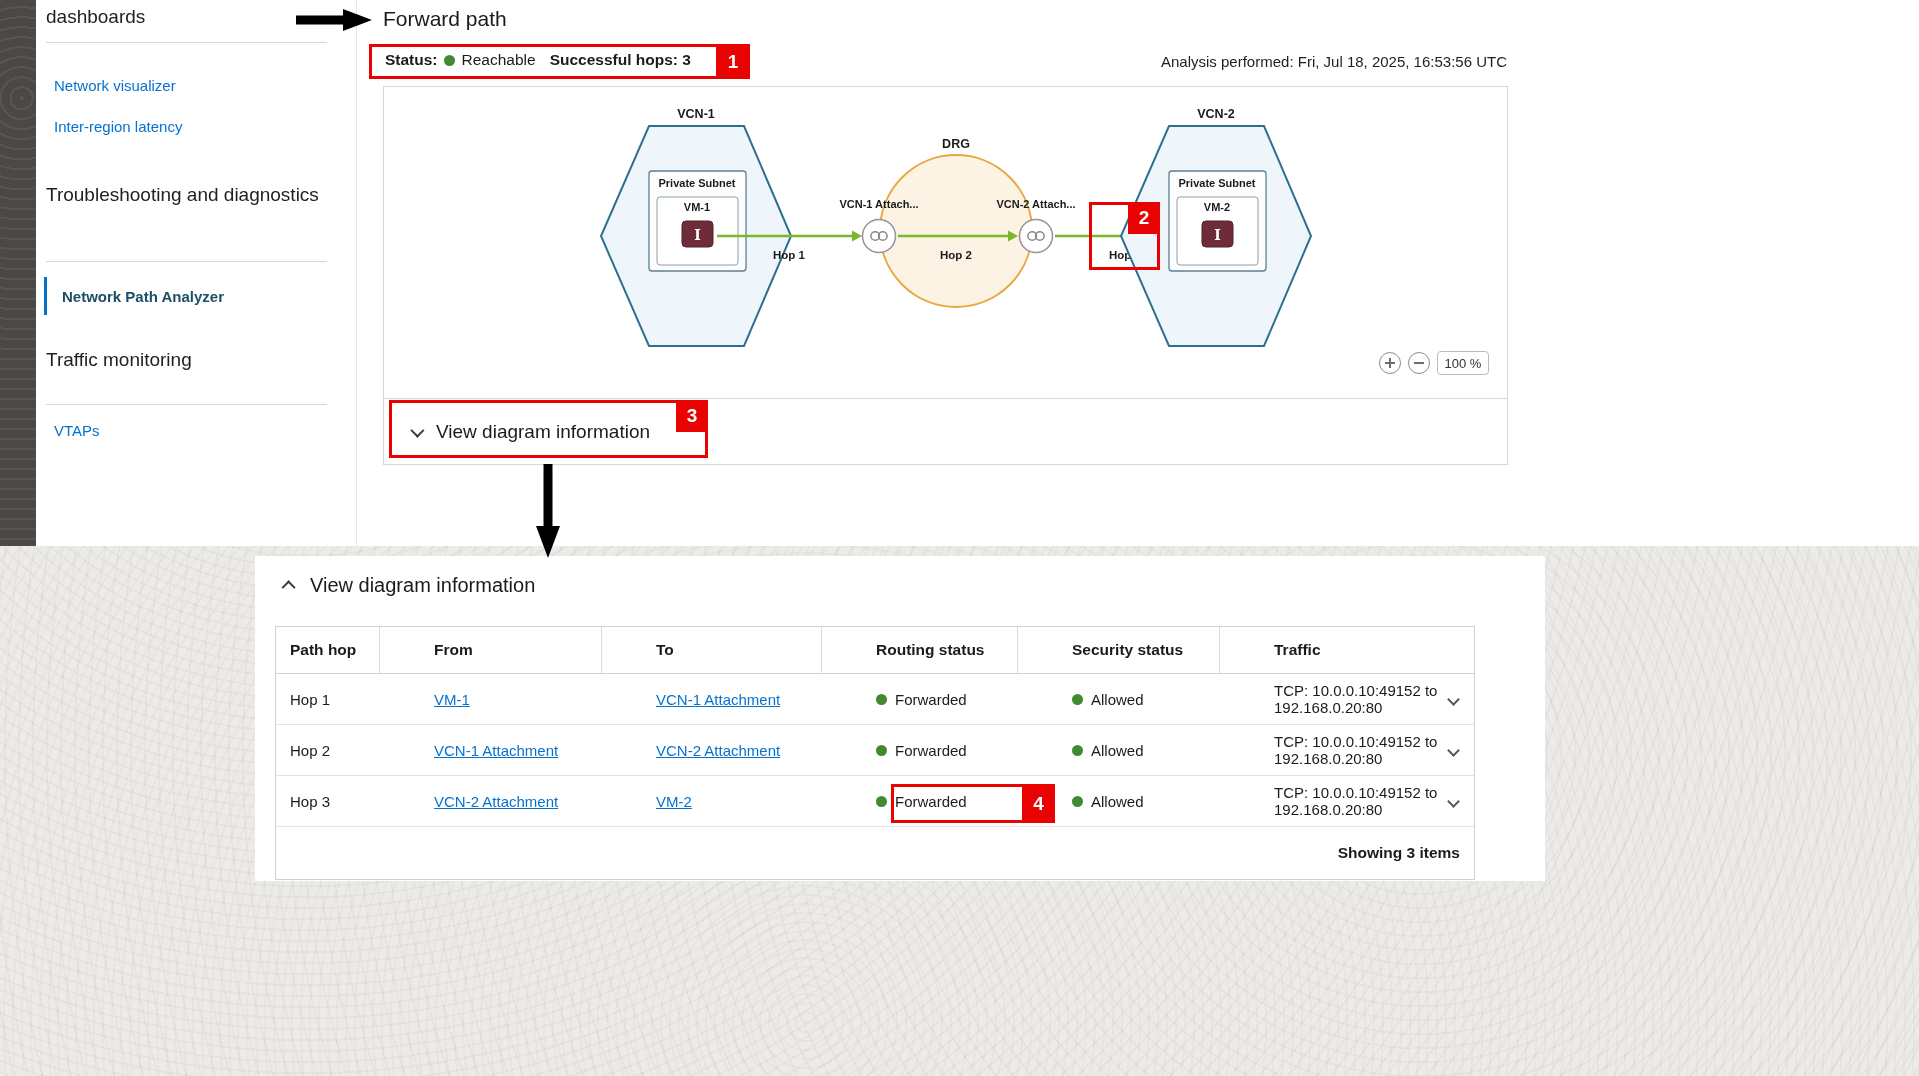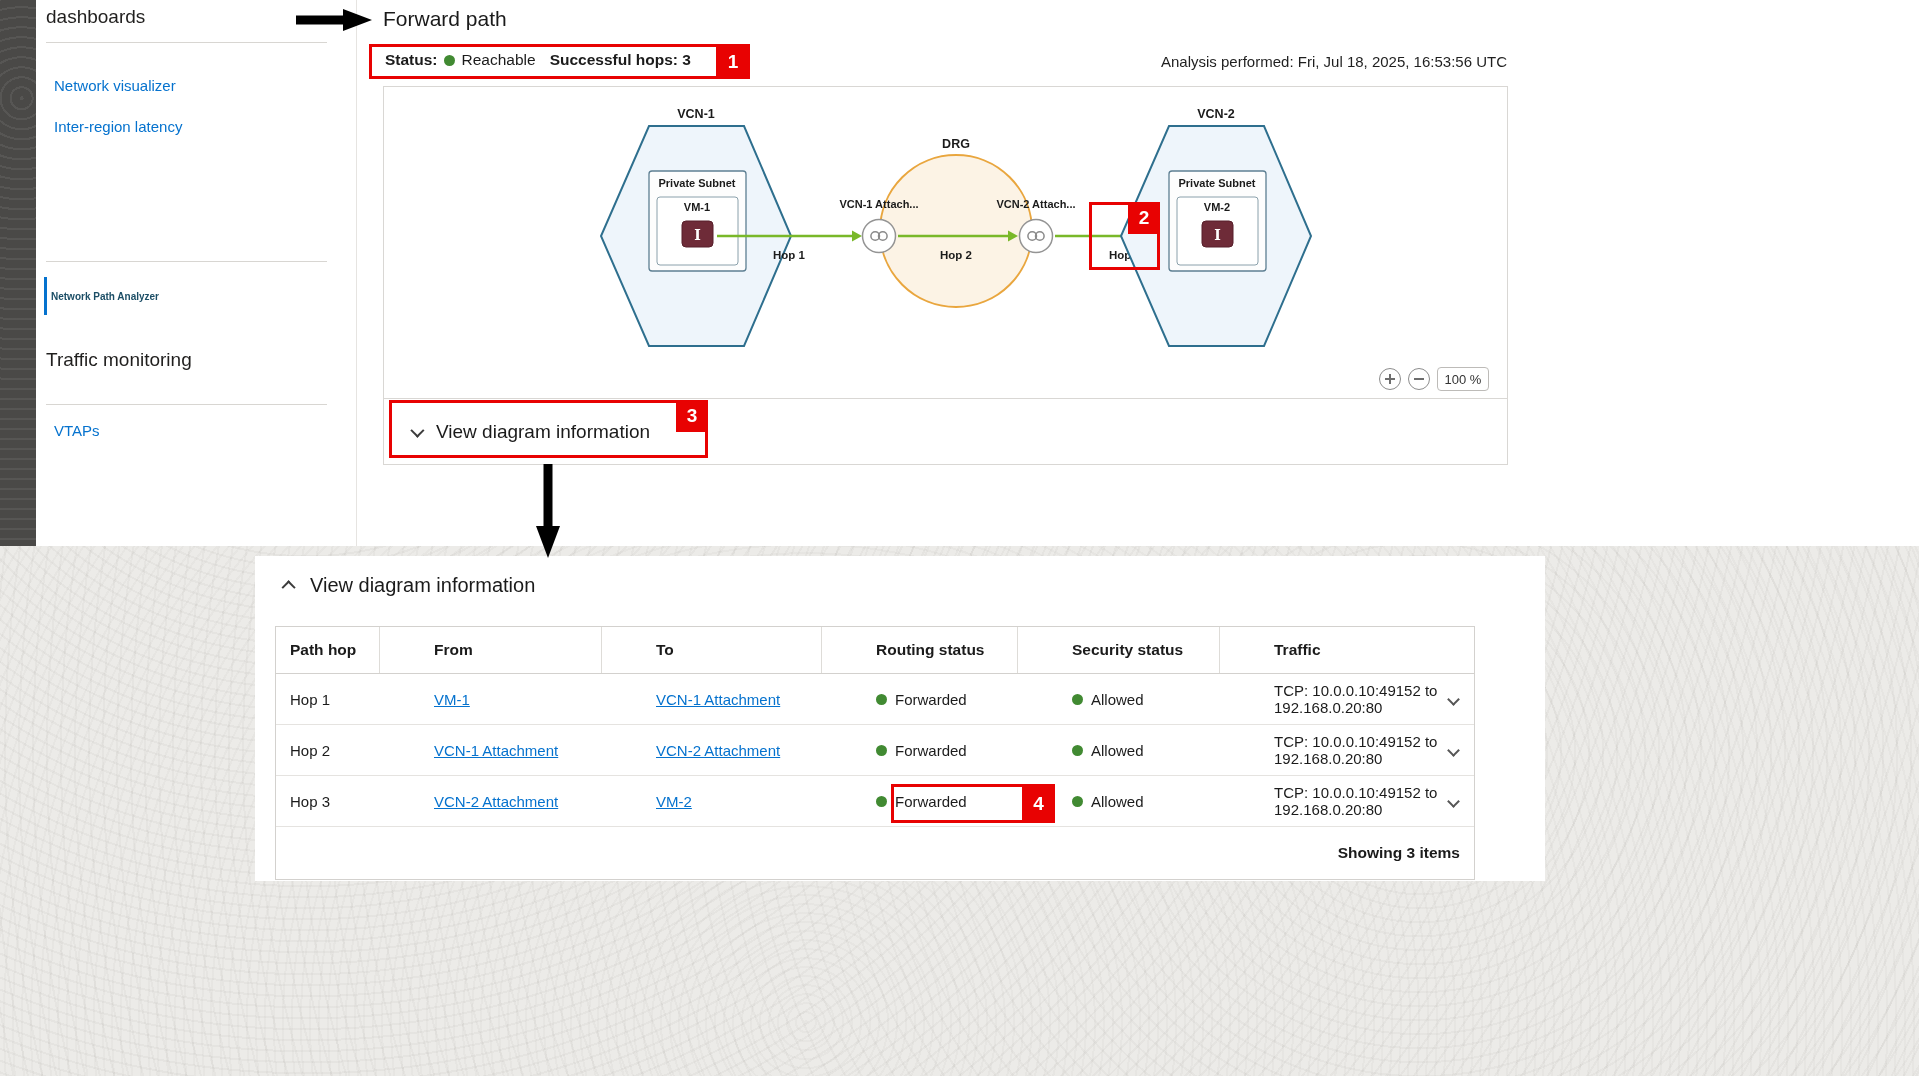--- a/index.html
+++ b/index.html
@@ -25,40 +25,40 @@
   .top-white { position:absolute; left:36px; top:0; width:1883px; height:546px; background:#fff; }
   .sb-vline { position:absolute; left:356px; top:0; width:1px; height:546px; background:#e6e4e1; }
 
   
   .sidebar { position:absolute; left:36px; top:0; width:320px; height:546px; background:#fff; }
   .sb-heading { position:absolute; left:10px; font-size:19px; color:#201f1e; }
   .sb-div { position:absolute; left:10px; width:281px; height:1px; background:#d8d6d2; }
   .sb-link { position:absolute; left:18px; font-size:15px; color:#0572ce; cursor:pointer; }
   .sb-active {
     position:absolute; left:8px; top:277px; height:38px; width:300px;
-    border-left:3px solid #0572ce; display:flex; align-items:center; padding-left:4px;
-    font-size:10px; font-weight:bold; color:#1c4e66; cursor:pointer;
+    border-left:3px solid #0572ce; display:flex; align-items:center; padding-left:15px;
+    font-size:15px; font-weight:bold; color:#1c4e66; cursor:pointer;
   }
 
   
   .main { position:absolute; left:356px; top:0; width:1563px; height:546px; }
   .page-title { position:absolute; left:27px; top:7px; font-size:21px; color:#1a1a1a; }
   .status-row { position:absolute; left:29px; top:51px; display:flex; align-items:center; font-size:15.5px; }
   .status-row .lbl { font-weight:bold; margin-right:6px; }
   .dot { width:11px; height:11px; border-radius:50%; background:#418a32; display:inline-block; flex:none; }
   .status-row .dot { margin-right:7px; }
   .status-row .hops { font-weight:bold; margin-left:14px; }
   .analysis { position:absolute; right:412px; top:53px; font-size:15px; color:#1f1f1f;margin-left:23px; }
 
   .panel {
     position:absolute; left:27px; top:86px; width:1125px; height:379px;
     background:#fff; border:1px solid #d9d7d4;
   }
   .diagram { display:block; }
-  .zoom { position:absolute; right:18px; top:280px; display:flex; align-items:center; gap:7px; }
+  .zoom { position:absolute; right:18px; top:264px; display:flex; align-items:center; gap:7px; }
   .zi { position:relative; width:22px; height:22px; border:1.5px solid #8d8d8d; border-radius:50%; background:#fff; cursor:pointer; }
   .zi::before { content:""; position:absolute; left:5px; right:5px; top:9.3px; height:1.8px; background:#6d6d6d; }
   .zi.plus::after { content:""; position:absolute; top:5px; bottom:5px; left:9.3px; width:1.8px; background:#6d6d6d; }
   .zoom-box { height:24px; min-width:52px; border:1px solid #bdbbb8; border-radius:4px; background:#fff;
               display:flex; align-items:center; justify-content:center; font-size:13px; color:#333; }
   .panel-footer {
     position:absolute; left:0; right:0; bottom:0; height:66px; border-top:1px solid #d9d7d4;
     display:flex; align-items:center; gap:15px; padding-left:27px; font-size:19px; cursor:pointer; background:#fff;
   }
   .chev { width:10px; height:10px; border-style:solid; border-color:#3c3c3c; border-width:0 2.2px 2.2px 0; display:inline-block; }
@@ -114,20 +114,21 @@
 
   <div class="dark-strip"></div>
   <div class="top-white"></div>
   <div class="sb-vline"></div>
 
   <aside class="sidebar">
     <div class="sb-heading" style="top:6px;">dashboards</div>
     <div class="sb-div" style="top:42px;"></div>
     <div class="sb-link" style="top:77px;">Network visualizer</div>
     <div class="sb-link" style="top:118px;">Inter-region latency</div>
+    <div class="sb-heading" style="top:178px; width:285px; line-height:34px;">Troubleshooting and diagnostics</div>
     <div class="sb-div" style="top:261px;"></div>
     <div class="sb-active">
       <span>Network Path Analyzer</span>
     </div>
     <div class="sb-heading" style="top:349px;">Traffic monitoring</div>
     <div class="sb-div" style="top:404px;"></div>
     <div class="sb-link" style="top:422px;">VTAPs</div>
   </aside>
 
   <main class="main">

